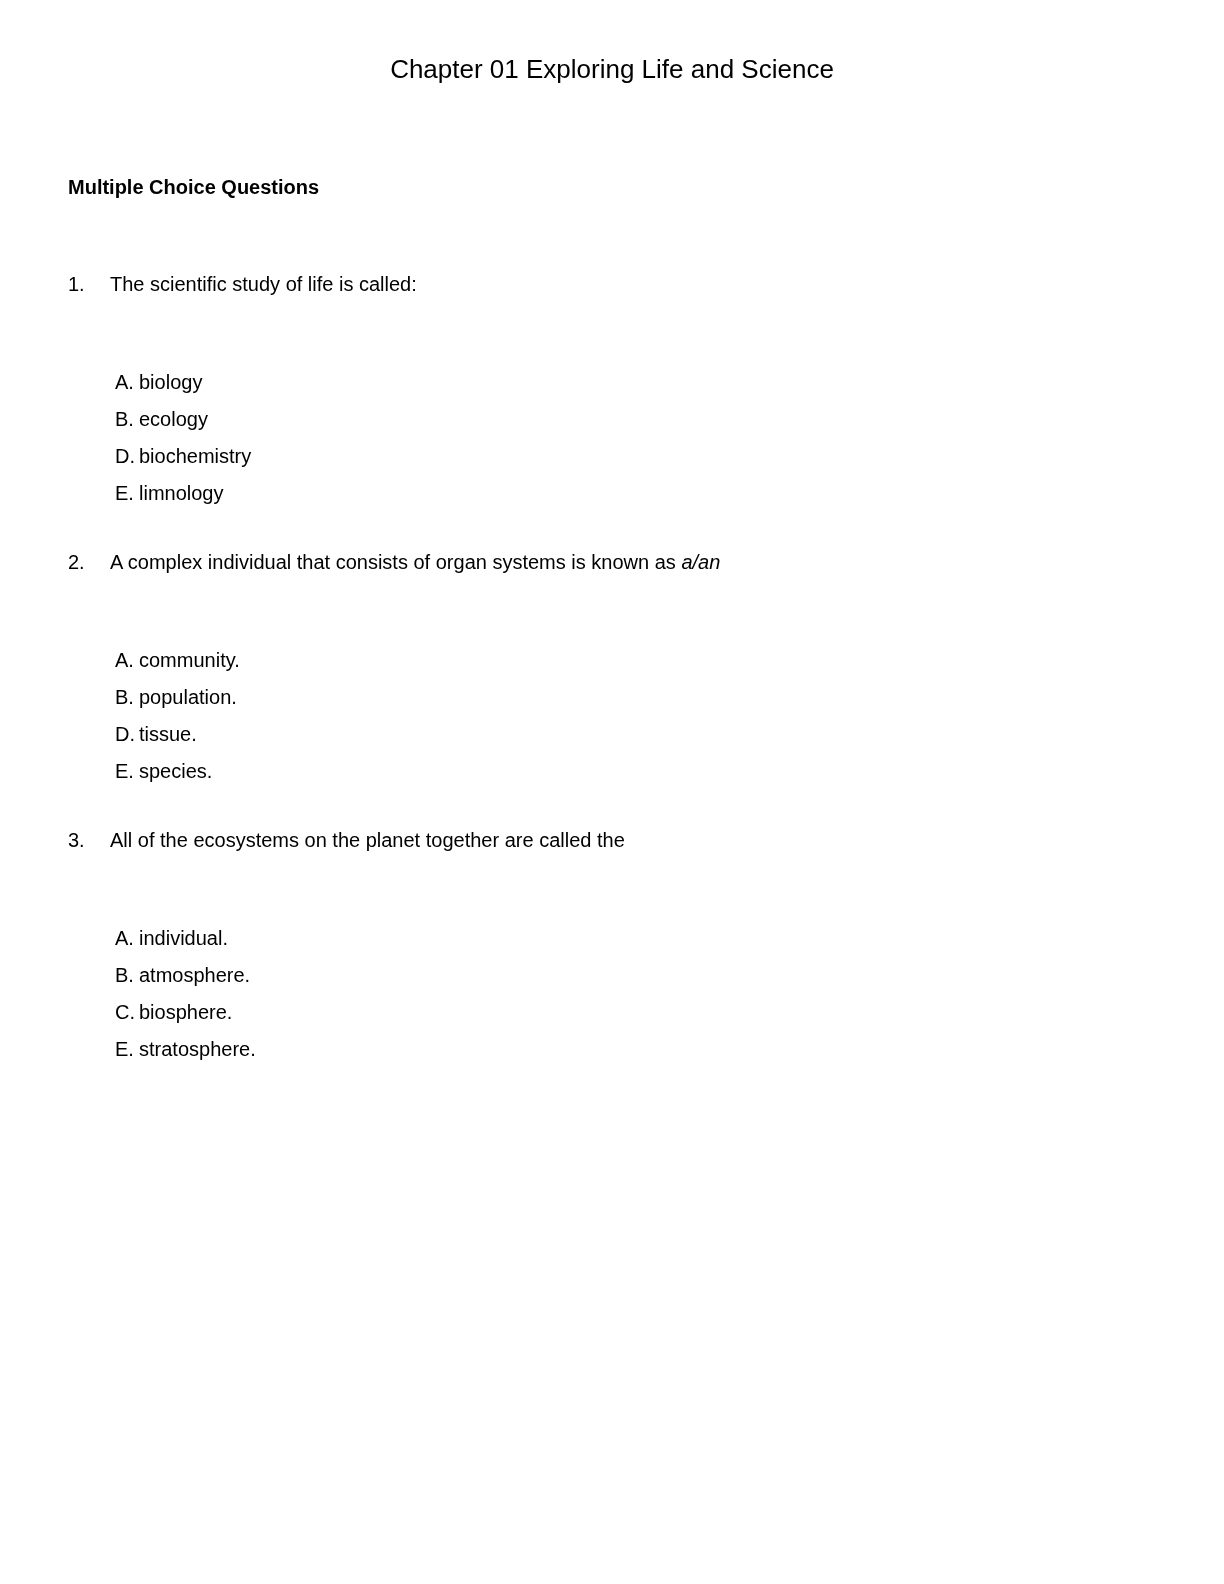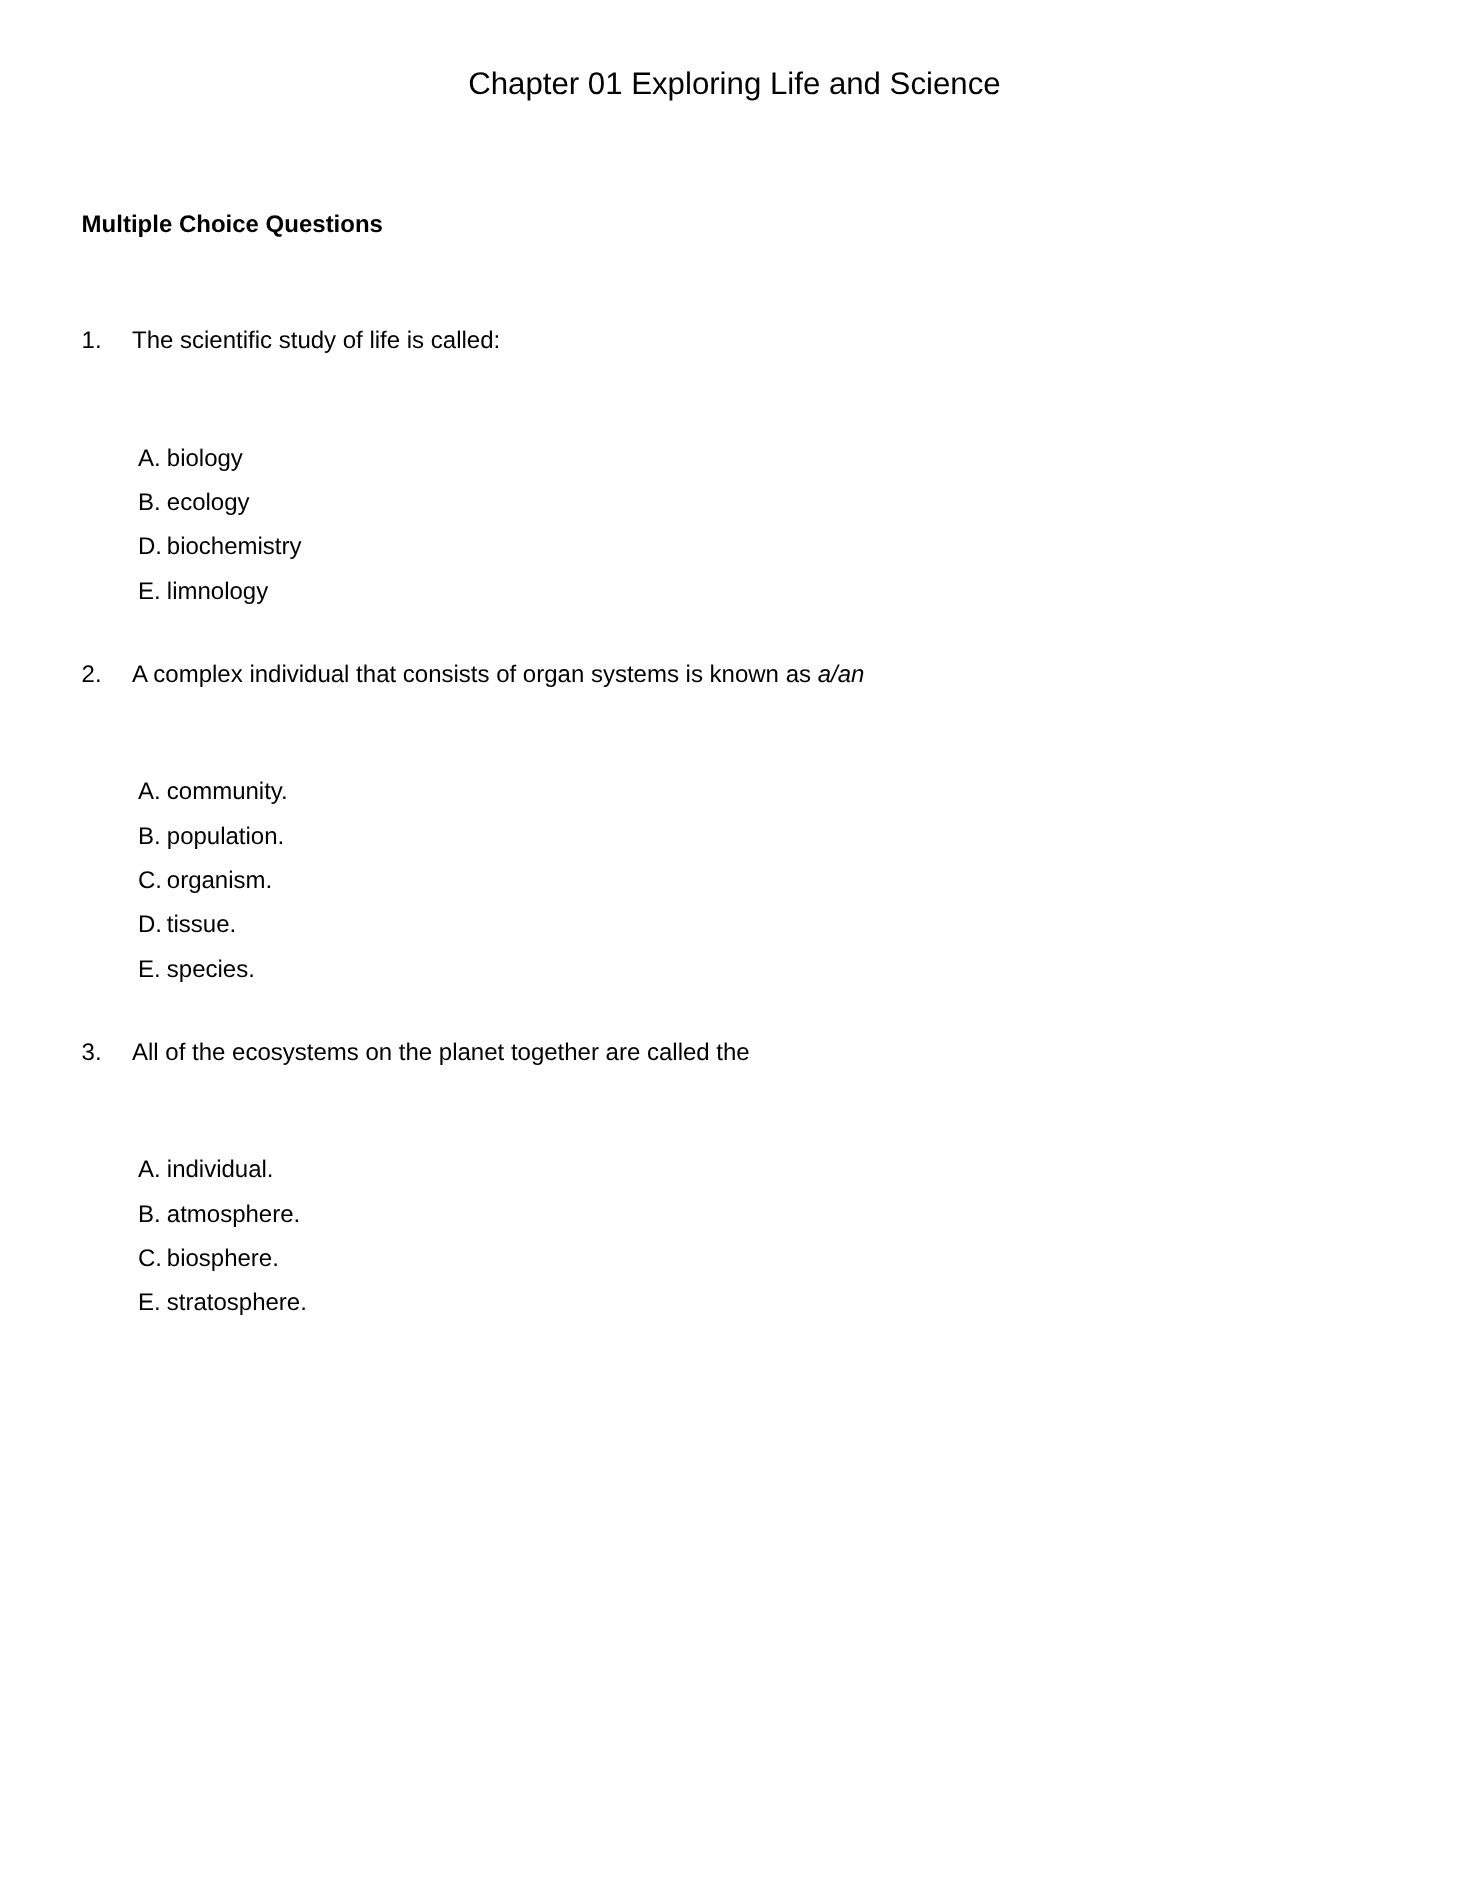--- a/index.html
+++ b/index.html
@@ -99,23 +99,20 @@
         <span class="q-stem"><span>A complex individual that consists of organ systems is known as </span><em>a/an</em></span>
       </div>
       <div class="options">
         <div class="option">
           <span class="opt-letter">A.</span><span class="opt-text">community.</span>
         </div>
         <div class="option">
           <span class="opt-letter">B.</span><span class="opt-text">population.</span>
         </div>
         <div class="option">
-          <span class="opt-letter">C.</span><span class="opt-text">organism.</span>
-        </div>
-        <div class="option">
           <span class="opt-letter">D.</span><span class="opt-text">tissue.</span>
         </div>
         <div class="option">
           <span class="opt-letter">E.</span><span class="opt-text">species.</span>
         </div>
       </div>
     </div>
 
     <div class="question">
       <div class="stem-row">

